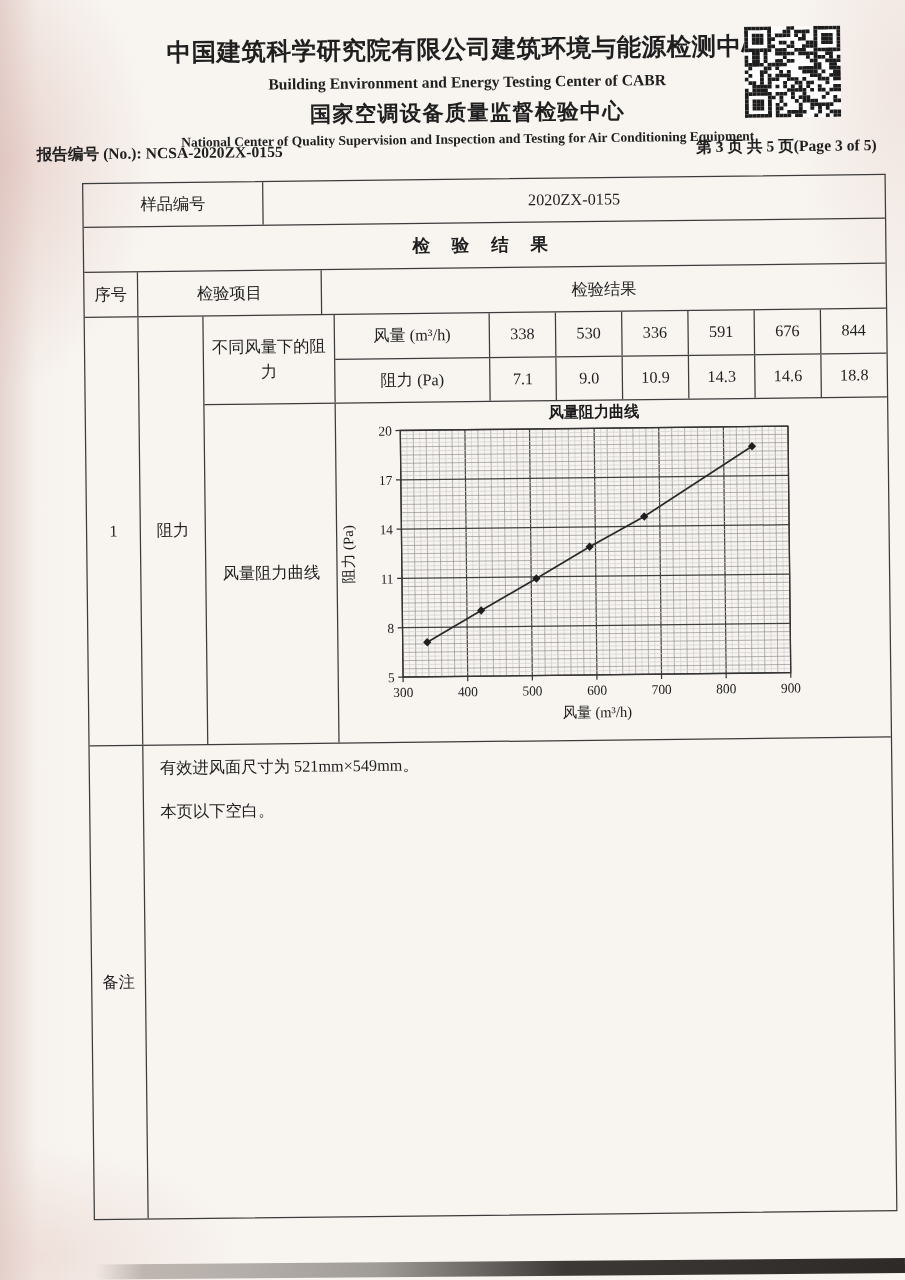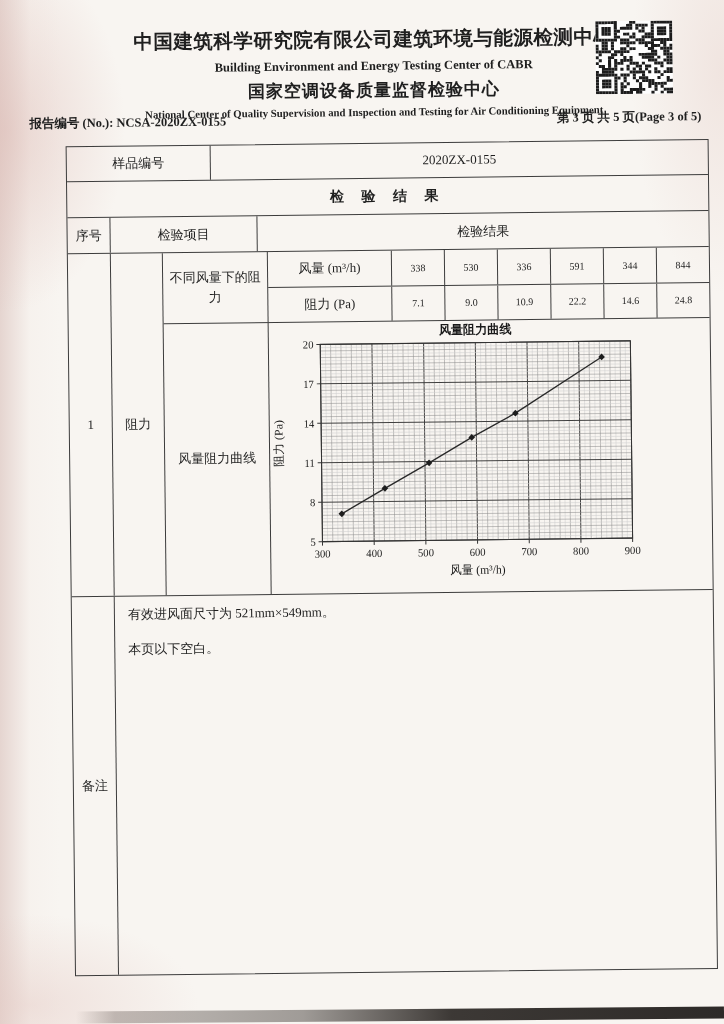--- a/index.html
+++ b/index.html
@@ -37,21 +37,21 @@
   .c-item-h{width:146px;}
   .flex1{flex:1;}
   .r-body{height:342px;display:flex;}
   .c-item-b{width:51px;}
   .body-right{flex:1;display:flex;flex-direction:column;}
   .sub1{height:70px;display:flex;}
   .c-sub{width:94px;text-align:center;padding:0 5px;line-height:1.55;}
   .mini{flex:1;display:flex;flex-direction:column;}
   .mrow{flex:1;display:flex;}
   .mlabel{width:123px;}
-  .mval{flex:1;font-size:10px;}
+  .mval{flex:1;font-size:13px;}
   .sub2{flex:1;display:flex;}
   .chart-cell{flex:1;position:relative;}
   .chart-cell svg{position:absolute;inset:0;width:100%;height:100%;}
   .r-remark{flex:1;display:flex;}
   .remark-body{flex:1;padding:9px 14px 0 13px;}
   .remark-body p{margin:0 0 17px 0;}
   
   .tick{font-family:"Liberation Serif","DejaVu Serif",serif;font-size:11px;fill:#1d1d1d;}
   .ctitle{font-family:"Liberation Serif","DejaVu Serif",serif;font-size:12.5px;font-weight:bold;fill:#1a1a1a;}
   .clabel{font-family:"Liberation Serif","DejaVu Serif",serif;font-size:12px;fill:#1a1a1a;}
@@ -439,31 +439,31 @@
         <div class="body-right">
           <div class="sub1 bB">
             <div class="c-sub cc bR">不同风量下的阻力</div>
             <div class="mini">
               <div class="mrow bB">
                 <div class="mlabel cc bR">风量 (m³/h)</div>
                 <div class="mval cc bR">338</div>
                 <div class="mval cc bR">530</div>
                 <div class="mval cc bR">336</div>
                 <div class="mval cc bR">591</div>
-                <div class="mval cc bR">344</div>
+                <div class="mval cc bR">676</div>
                 <div class="mval cc">844</div>
               </div>
               <div class="mrow">
                 <div class="mlabel cc bR">阻力 (Pa)</div>
                 <div class="mval cc bR">7.1</div>
                 <div class="mval cc bR">9.0</div>
                 <div class="mval cc bR">10.9</div>
-                <div class="mval cc bR">22.2</div>
+                <div class="mval cc bR">14.3</div>
                 <div class="mval cc bR">14.6</div>
-                <div class="mval cc">24.8</div>
+                <div class="mval cc">18.8</div>
               </div>
             </div>
           </div>
           <div class="sub2">
             <div class="c-sub cc bR">风量阻力曲线</div>
             <div class="chart-cell">
               <svg id="chart" viewBox="0 0 455 272" preserveAspectRatio="none">
                   <line x1="53" y1="22" x2="53" y2="220" stroke="#3f3f3f" stroke-width="1"></line>
                   <line x1="58.333333333333336" y1="22" x2="58.333333333333336" y2="220" stroke="#cfcfcf" stroke-width="0.55"></line>
                   <line x1="63.666666666666664" y1="22" x2="63.666666666666664" y2="220" stroke="#8f8f8f" stroke-width="0.55"></line>

